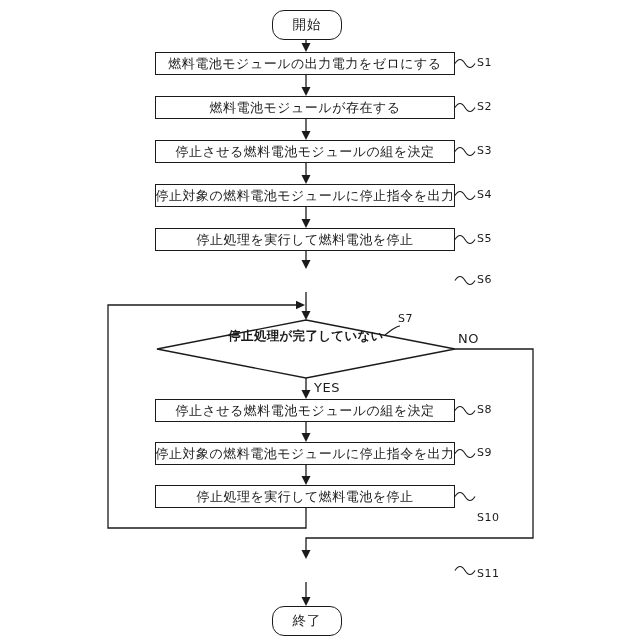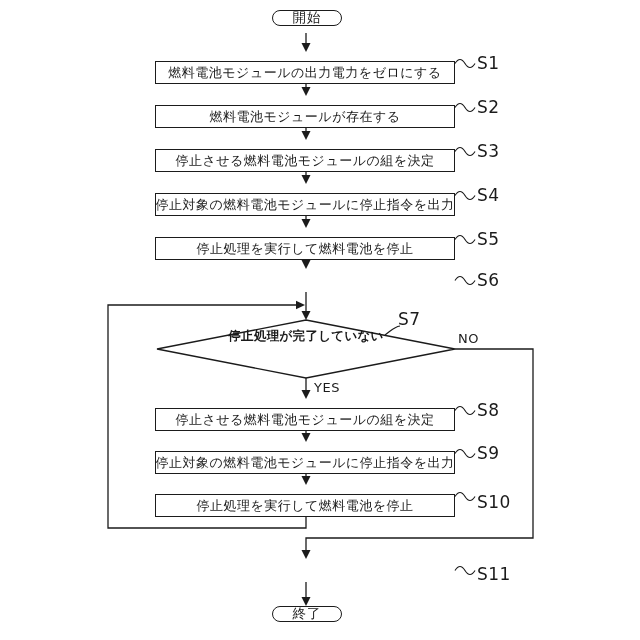--- a/index.html
+++ b/index.html
@@ -29,42 +29,41 @@
     box-sizing: border-box;
     border: 1.4px solid #1b1b1b;
     background: #ffffff;
     display: flex;
     align-items: center;
     justify-content: center;
     font-size: 13px;
     letter-spacing: 0.5px;
     white-space: nowrap;
     z-index: 2;
-    margin-top: 9px;
   }
   .terminal {
     position: absolute;
     left: 272px;
     width: 70px;
-    height: 16px;
+    height: 30px;
     box-sizing: border-box;
     border: 1.4px solid #1b1b1b;
     border-radius: 12px;
     background: #ffffff;
     display: flex;
     align-items: center;
     justify-content: center;
     font-size: 13.5px;
     letter-spacing: 1px;
     z-index: 2;
   }
   .step-label {
     position: absolute;
     left: 477px;
-    font-size: 17px;
+    font-size: 11px;
     line-height: 20px;
     letter-spacing: 0.5px;
     z-index: 2;
   }
   .diamond-text {
     position: absolute;
     left: 156px;
     top: 329px;
     width: 300px;
     text-align: center;
@@ -155,19 +154,19 @@
 
   <div class="step-label" style="top:53px">S1</div>
   <div class="step-label" style="top:97px">S2</div>
   <div class="step-label" style="top:141px">S3</div>
   <div class="step-label" style="top:185px">S4</div>
   <div class="step-label" style="top:229px">S5</div>
   <div class="step-label" style="top:270px">S6</div>
   <div class="step-label" style="top:309px; left:398px">S7</div>
   <div class="step-label" style="top:400px">S8</div>
   <div class="step-label" style="top:443px">S9</div>
-  <div class="step-label" style="top:492px">S10</div>
+  <div class="step-label" style="top:508px">S10</div>
   <div class="step-label" style="top:564px">S11</div>
 
   <div class="branch-label" style="left:314px; top:380px">YES</div>
   <div class="branch-label" style="left:458px; top:331px">NO</div>
 
 </div>
 
 </body></html>

